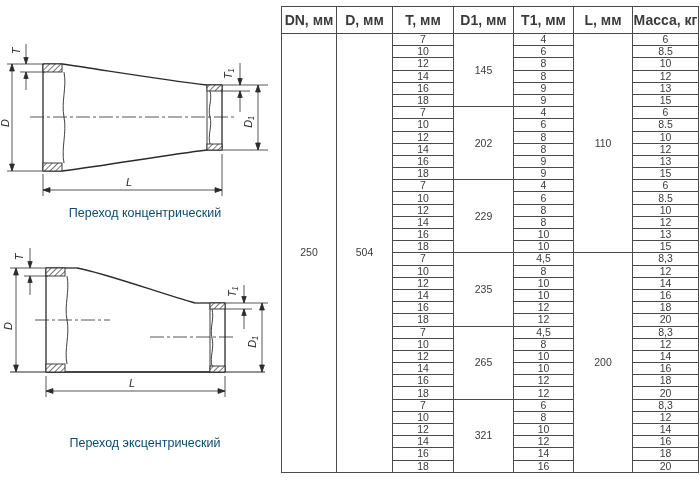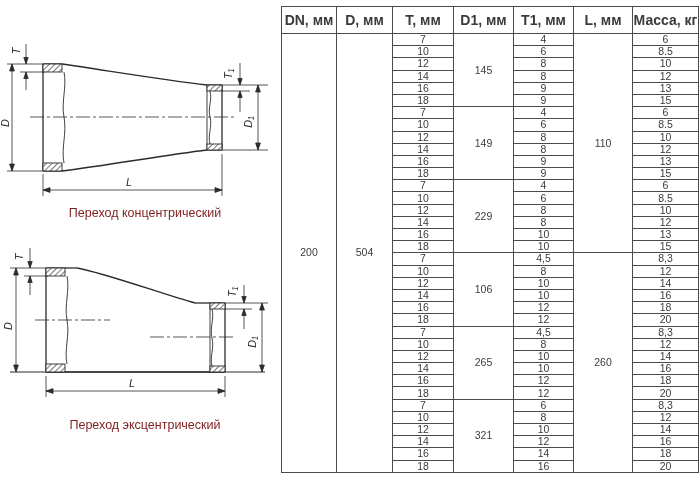--- a/index.html
+++ b/index.html
@@ -6,24 +6,24 @@
   body {
     width:700px; height:483px; position:relative; overflow:hidden;
     background:#ffffff;
     font-family:"Liberation Sans", sans-serif;
   }
   .drawing { position:absolute; left:0; }
   #svg-concentric { top:28px; }
   #svg-eccentric  { top:245px; }
   .diagram-caption {
     position:absolute; left:20px; width:250px; text-align:center;
-    font-size:12.5px; color:#7f1d1d;
+    font-size:12.5px; color:#0c4a6e;
   }
   #caption-concentric { top:206px; }
-  #caption-eccentric  { top:418px; }
+  #caption-eccentric  { top:436px; }
 
   table.spec-table {
     position:absolute; left:281px; top:6px; width:417px;
     border-collapse:collapse; table-layout:fixed;
     font-family:"Liberation Sans", sans-serif;
   }
   table.spec-table th, table.spec-table td {
     border:1px solid #4a4a4a; color:#3b3b3b; text-align:center;
     padding:0; vertical-align:middle; background:#fff;
   }
@@ -207,21 +207,21 @@
       <th>D, мм</th>
       <th>T, мм</th>
       <th>D1, мм</th>
       <th>T1, мм</th>
       <th>L, мм</th>
       <th>Масса, кг</th>
     </tr>
   </thead>
   <tbody>
       <tr>
-        <td rowspan="36">200</td>
+        <td rowspan="36">250</td>
         <td rowspan="36">504</td>
         <td>7</td>
         <td rowspan="6">145</td>
         <td>4</td>
         <td rowspan="18">110</td>
         <td>6</td>
       </tr>
       <tr>
         <td>10</td>
         <td>6</td>
@@ -242,21 +242,21 @@
         <td>9</td>
         <td>13</td>
       </tr>
       <tr>
         <td>18</td>
         <td>9</td>
         <td>15</td>
       </tr>
       <tr>
         <td>7</td>
-        <td rowspan="6">149</td>
+        <td rowspan="6">202</td>
         <td>4</td>
         <td>6</td>
       </tr>
       <tr>
         <td>10</td>
         <td>6</td>
         <td>8.5</td>
       </tr>
       <tr>
         <td>12</td>
@@ -304,23 +304,23 @@
         <td>10</td>
         <td>13</td>
       </tr>
       <tr>
         <td>18</td>
         <td>10</td>
         <td>15</td>
       </tr>
       <tr>
         <td>7</td>
-        <td rowspan="6">106</td>
+        <td rowspan="6">235</td>
         <td>4,5</td>
-        <td rowspan="18">260</td>
+        <td rowspan="18">200</td>
         <td>8,3</td>
       </tr>
       <tr>
         <td>10</td>
         <td>8</td>
         <td>12</td>
       </tr>
       <tr>
         <td>12</td>
         <td>10</td>

